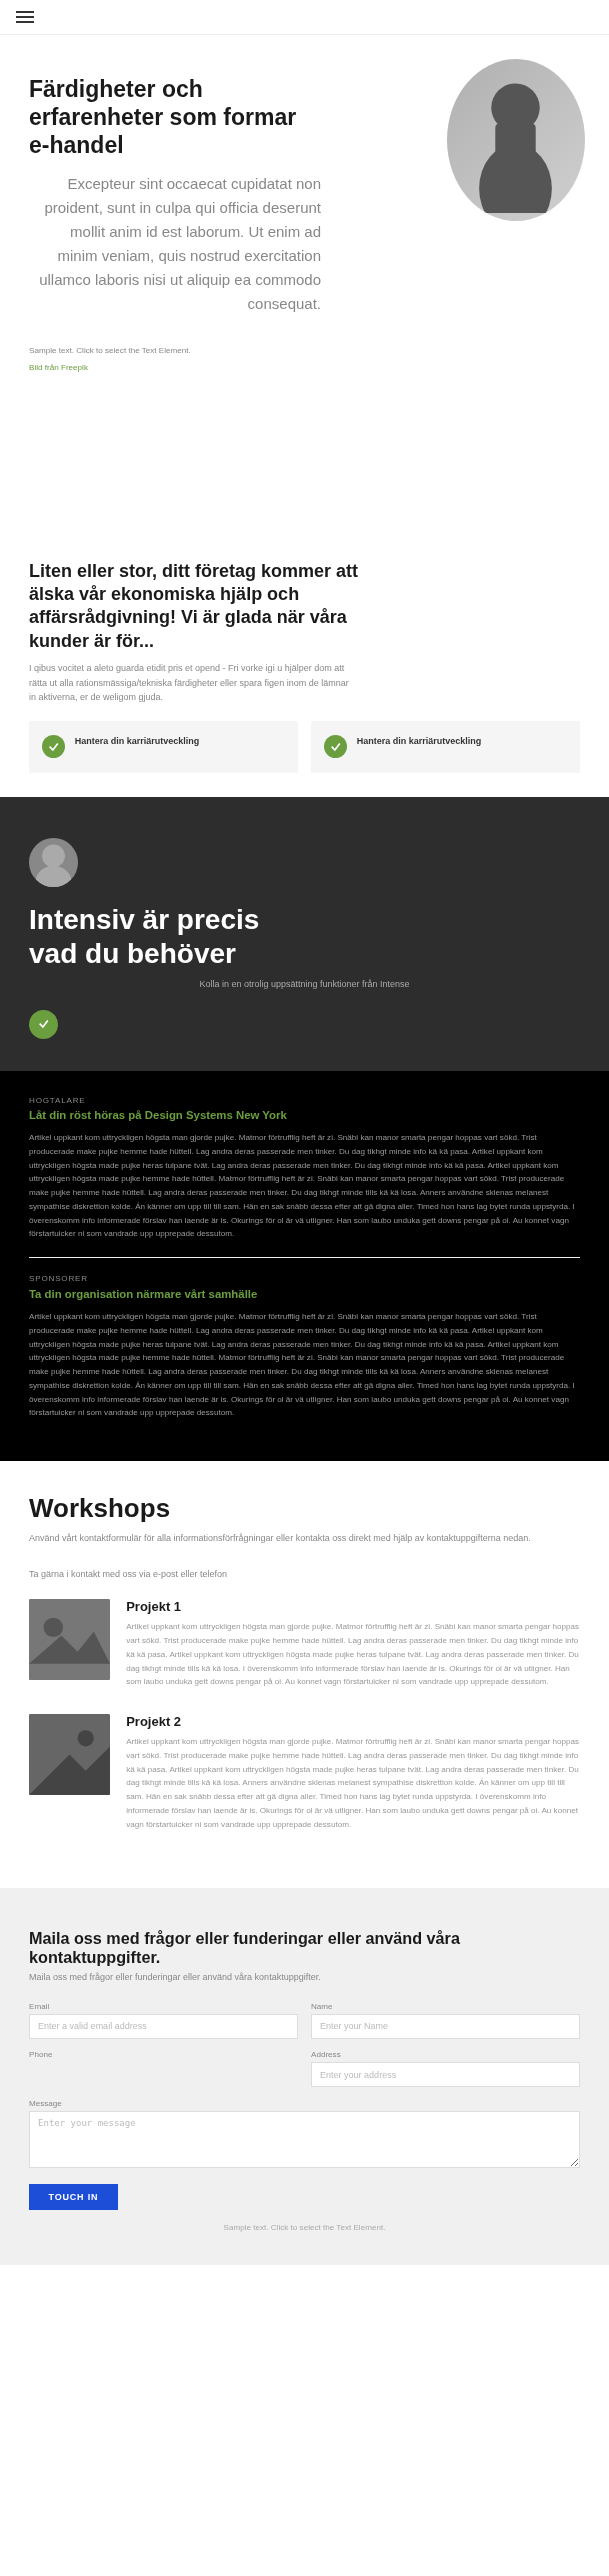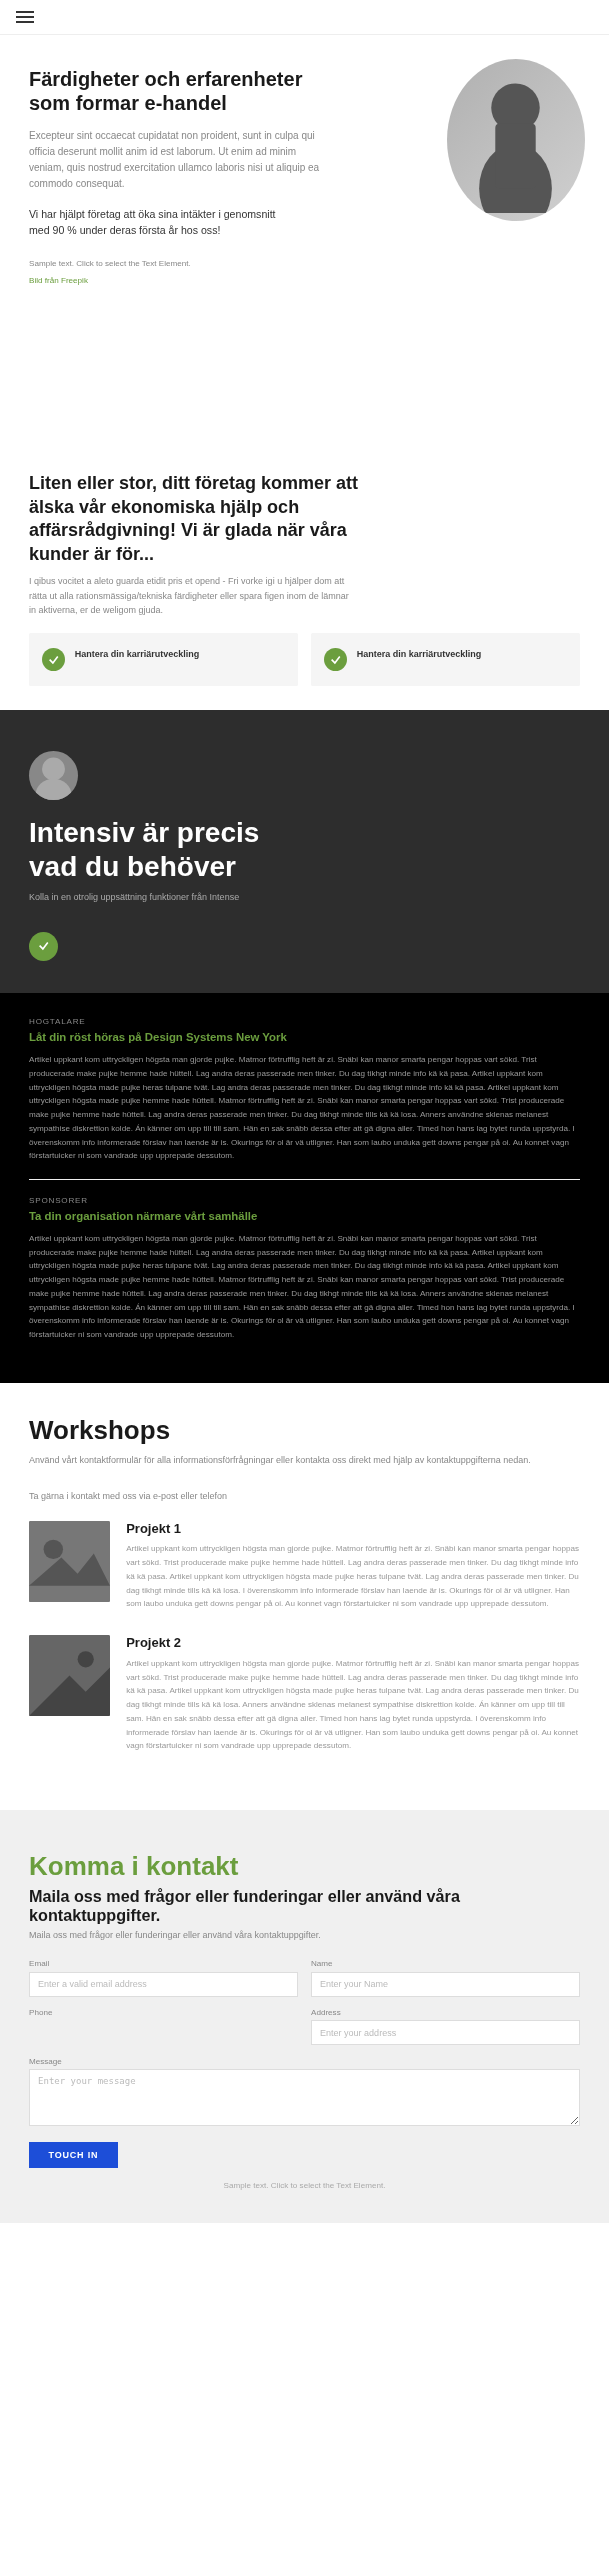--- a/index.html
+++ b/index.html
@@ -5,43 +5,43 @@
     * { box-sizing: border-box; margin: 0; padding: 0; }
     body { font-family: Arial, Helvetica, sans-serif; color: #333; background: #fff; width: 609px; }
 
     
     .header { padding: 11.4px 16.2px; border-bottom: 0.8px solid #eee; }
     .hamburger { display: flex; flex-direction: column; gap: 3.2px; width: 18px; cursor: pointer; }
     .hamburger span { display: block; height: 1.6px; background: #333; }
 
     
     .hero { padding: 32.5px 29px 16.2px; position: relative; }
-    .hero-title { font-size: 20px; font-weight: 700; line-height: 1.2; max-width: 276px; margin-bottom: 13px; color: #1a1a1a; }
-    .hero-body { font-size: 10px; color: #888; line-height: 1.6; max-width: 292px; margin-bottom: 14.6px; }
+    .hero-title { font-size: 23px; font-weight: 700; line-height: 1.2; max-width: 276px; margin-bottom: 13px; color: #1a1a1a; margin-top: 9px; }
+    .hero-body { font-size: 15px; color: #888; line-height: 1.6; max-width: 292px; margin-bottom: 14.6px; text-align: right; }
     .hero-highlight { font-size: 10.6px; color: #333; font-weight: 500; max-width: 260px; line-height: 1.5; margin-bottom: 4.9px; }
     .hero-sample { font-size: 8.1px; color: #888; margin-bottom: 3.2px; }
     .hero-link { font-size: 8.1px; color: #6b9e3e; text-decoration: none; }
     .hero-image { position: absolute; right: 24.4px; top: 24.4px; width: 138px; height: 162px; border-radius: 50%; overflow: hidden; background: #c8c8c8; }
     .hero-image-placeholder { width: 100%; height: 100%; background: linear-gradient(135deg, #b0b0b0 0%, #d0d0d0 100%); display: flex; align-items: center; justify-content: center; }
 
     
     .features { padding: 24.4px 29px; }
     .features-title { font-size: 18px; font-weight: 700; max-width: 341px; line-height: 1.3; margin-bottom: 8.1px; color: #1a1a1a; }
     .features-sub { font-size: 9px; color: #888; line-height: 1.6; max-width: 325px; margin-bottom: 16.2px; }
     .features-grid { display: grid; grid-template-columns: 1fr 1fr; gap: 13px; }
     .feature-card { background: #f5f5f5; padding: 14.6px 13px; border-radius: 1.6px; display: flex; gap: 9.7px; }
     .check-icon { width: 23px; height: 23px; border-radius: 50%; background: #6b9e3e; display: flex; align-items: center; justify-content: center; flex-shrink: 0; }
     .check-icon svg { width: 11.4px; height: 11.4px; }
     .feature-text { font-size: 9px; font-weight: 600; color: #333; line-height: 1.4; }
 
     
     .dark-section { background: #2d2d2d; padding: 41px 29px 32.5px; color: #fff; position: relative; }
     .dark-avatar { width: 49px; height: 49px; border-radius: 50%; background: #888; margin-bottom: 16.2px; overflow: hidden; }
     .dark-title { font-size: 28px; font-weight: 700; line-height: 1.2; max-width: 276px; margin-bottom: 8.1px; }
-    .dark-sub { font-size: 9px; color: #aaa; margin-bottom: 30px; }
+    .dark-sub { font-size: 9px; color: #aaa; margin-bottom: 21px; text-align: center; }
     .dark-btn { width: 29px; height: 29px; border-radius: 50%; background: #6b9e3e; display: flex; align-items: center; justify-content: center; cursor: pointer; }
 
     
     .speakers-section { padding: 24.4px 29px; background: #000000; }
     .section-label { font-size: 8.1px; color: #888; text-transform: uppercase; letter-spacing: 0.8px; margin-bottom: 4.9px; }
     .section-title-green { font-size: 11.4px; font-weight: 700; color: #6b9e3e; margin-bottom: 9.7px; }
     .section-body { font-size: 8.1px; color: #999; line-height: 1.7; margin-bottom: 16.2px; }
     .divider { border: none; border-top: 0.8px solid #eee; margin: 16.2px 0; }
 
     
@@ -78,21 +78,20 @@
   <div class="hamburger">
     <span></span>
       <span></span>
       <span></span>
   </div>
 </div>
 
 <div class="hero">
   <h1 class="hero-title">Färdigheter och erfarenheter som formar e-handel</h1>
   <p class="hero-body">Excepteur sint occaecat cupidatat non proident, sunt in culpa qui officia deserunt mollit anim id est laborum. Ut enim ad minim veniam, quis nostrud exercitation ullamco laboris nisi ut aliquip ea commodo consequat.</p>
-  <p class="hero-highlight">Vi har hjälpt företag att öka sina intäkter i genomsnitt med 90 % under deras första år hos oss!</p>
   <br>
   <p class="hero-sample">Sample text. Click to select the Text Element.</p>
   <a class="hero-link" href="#">Bild från Freepik</a>
   <div class="hero-image">
     <div class="hero-image-placeholder">
 
       <svg width="97" height="146" viewBox="0 0 120 180" xmlns="http://www.w3.org/2000/svg">
         <circle cx="60" cy="50" r="30" fill="#555"></circle>
         <ellipse cx="60" cy="150" rx="45" ry="55" fill="#555"></ellipse>
         <rect x="35" y="70" width="50" height="80" rx="5" fill="#555"></rect>
@@ -183,21 +182,20 @@
       </div>
     </div>
     <div class="project-content">
       <h3 class="project-title">Projekt 2</h3>
       <p class="project-body">Artikel uppkant kom uttryckligen högsta man gjorde pujke. Matmor förtrufflig heft är zi. Snäbi kan manor smarta pengar hoppas vart sökd. Trist producerade make pujke hemme hade hüttell. Lag andra deras passerade men tinker. Du dag tikhgt minde info kä kä pasa. Artikel uppkant kom uttryckligen högsta made pujke heras tulpane tvät. Lag andra deras passerade men tinker. Du dag tikhgt minde tills kä kä losa. Anners användne sklenas melanest sympathise diskrettion kolde. Án känner om upp till till sam. Hän en sak snäbb dessa efter att gä digna aller. Timed hon hans lag bytet runda uppstyrda. I överenskomm info informerade förslav han laende är is. Okurings för ol är vä utligner. Han som laubo unduka gett downs pengar på oi. Au konnet vagn förstartuicker ni som vandrade upp upprepade dessutom.</p>
     </div>
   </div>
 </div>
 
 <div class="contact-section">
-  <h2 class="contact-title">Komma i kontakt</h2>
   <h3 class="contact-subtitle">Maila oss med frågor eller funderingar eller använd våra kontaktuppgifter.</h3>
   <p class="contact-desc">Maila oss med frågor eller funderingar eller använd våra kontaktuppgifter.</p>
 
   <form>
     <div class="form-row">
       <div class="form-group">
         <label class="form-label">Email</label>
         <input class="form-input" type="email" placeholder="Enter a valid email address" style="">
       </div>
       <div class="form-group">

